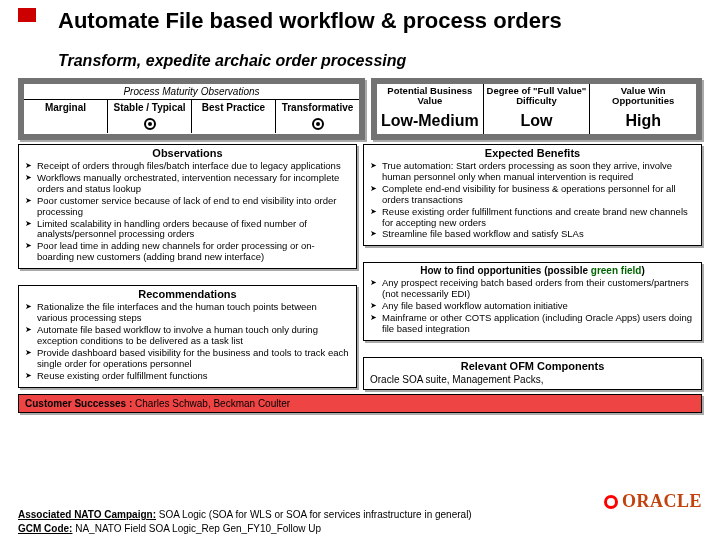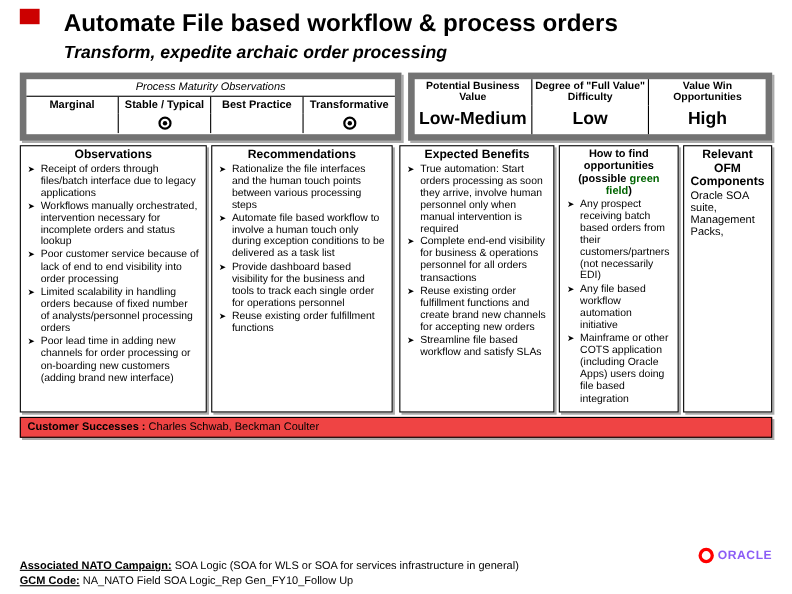--- a/index.html
+++ b/index.html
@@ -1,50 +1,50 @@
 <!DOCTYPE html>
 <html><head>
 <meta charset="utf-8">
 <style>
   * { box-sizing: border-box; margin: 0; padding: 0; }
   body { width: 720px; height: 540px; background: #fff; font-family: Arial, sans-serif; position: relative; }
   .slide { padding: 6px 18px 0 18px; }
   .red-bar { width: 18px; height: 14px; background: #c00; position: absolute; left: 18px; top: 8px; }
   .title { font-size: 22px; font-weight: bold; margin-left: 40px; margin-top: 2px; }
-  .subtitle { font-size: 16px; font-style: italic; font-weight: bold; margin-left: 40px; margin-top: 6px; margin-bottom: 8px; }
+  .subtitle { font-size: 16px; font-style: italic; font-weight: bold; margin-left: 40px; margin-top: 18px; margin-bottom: 8px; }
   .top-area { display: flex; gap: 6px; margin-bottom: 4px; }
   .maturity-box, .metrics-box { border: 6px solid #737373; box-shadow: 2px 2px 0 #aaa; background: #fff; }
   .maturity-box { flex: 1.05; }
   .metrics-box { flex: 1; }
   .maturity-head { text-align: center; font-style: italic; font-size: 10px; padding: 2px 0; border-bottom: 1px solid #000; }
   .maturity-row, .metrics-row { display: flex; }
   .maturity-cell, .metrics-cell { flex: 1; text-align: center; font-size: 10px; font-weight: bold; padding: 2px 2px; border-right: 1px solid #000; }
   .maturity-cell:last-child, .metrics-cell:last-child { border-right: none; }
   .metrics-head .metrics-cell { font-size: 9.5px; line-height: 1.05; padding: 2px 1px; }
   .marker-row { display: flex; height: 18px; }
   .marker-cell { flex: 1; border-right: 1px solid #000; display: flex; align-items: center; justify-content: center; }
   .marker-cell:last-child { border-right: none; }
   .marker { width: 12px; height: 12px; border: 2px solid #000; border-radius: 50%; position: relative; }
   .marker::after { content: ""; width: 4px; height: 4px; background: #000; border-radius: 50%; position: absolute; top: 2px; left: 2px; }
   .value-row .metrics-cell { font-size: 16px; padding: 4px 2px; }
   .content-area { display: flex; gap: 6px; }
-  .col { flex: 1; display: flex; flex-direction: row; gap: 4px; }
+  .col { flex: 1; display: flex; flex-direction: column; gap: 16px; }
   .panel { border: 1px solid #000; box-shadow: 2px 2px 0 #aaa; background: #fff; padding: 2px 6px 4px 6px; }
   .panel-title { text-align: center; font-weight: bold; font-size: 11px; margin-bottom: 2px; }
   .bullet-list { list-style: none; font-size: 9.5px; line-height: 1.15; }
   .bullet-list li { position: relative; padding-left: 12px; margin-bottom: 1px; }
   .bullet-list li::before { content: "➤"; position: absolute; left: 0; top: 0; font-size: 8px; }
   .green-text { font-weight: bold; font-size: 10px; }
   .small-panel { border: 1px solid #000; box-shadow: 2px 2px 0 #aaa; background: #ef4444; padding: 3px 6px; font-size: 10px; margin-top: 4px; }
   .footer-area { position: absolute; bottom: 6px; left: 18px; right: 10px; }
   .footer-line { font-size: 10px; margin-top: 3px; }
   .footer-line .u { text-decoration: underline; }
   .oracle-logo { position: absolute; right: 18px; bottom: 28px; display: flex; align-items: center; gap: 4px; }
   .oracle-o { width: 14px; height: 14px; border: 3px solid #f00; border-radius: 50%; }
-  .oracle-text { color: #8b5cf6; font-weight: bold; font-size: 11px; letter-spacing: 0.5px; }
+  .oracle-text { color: #c2410c; font-weight: bold; font-size: 18px; letter-spacing: 0.5px; font-family: Liberation Serif, serif; }
   .green-span { color: #006400; }
 </style>
 </head>
 <body>
 
 <div class="slide">
   <div class="red-bar"></div>
   <div class="title">Automate File based workflow &amp; process orders</div>
   <div class="subtitle">Transform, expedite archaic order processing</div>
 

